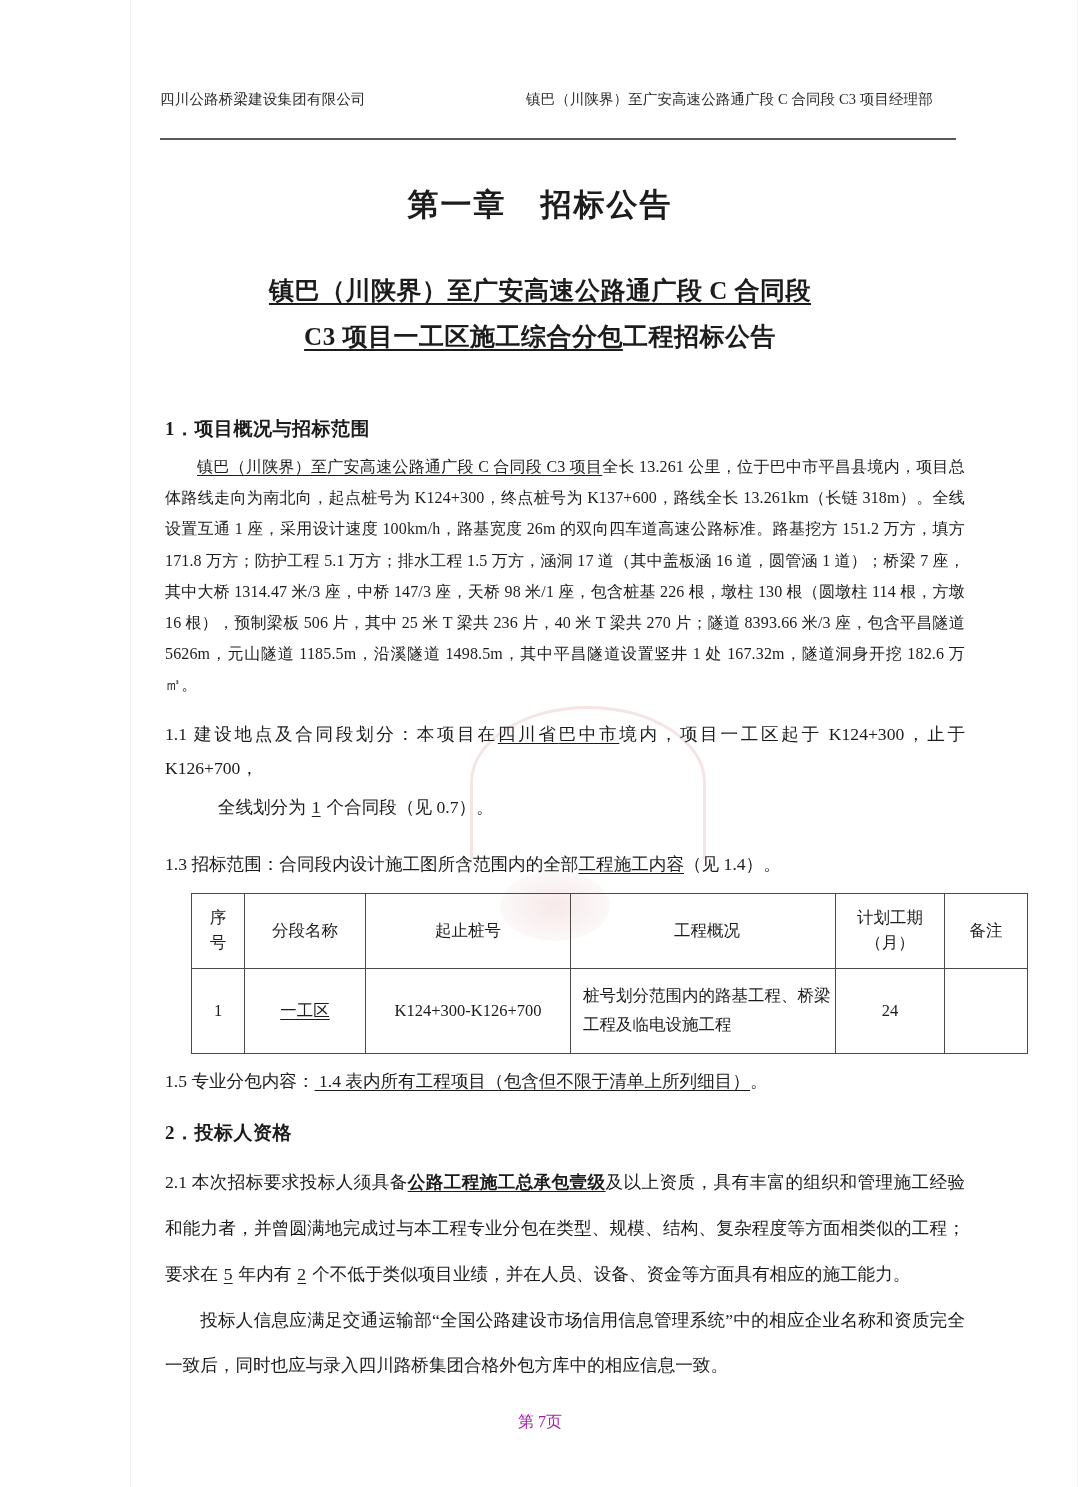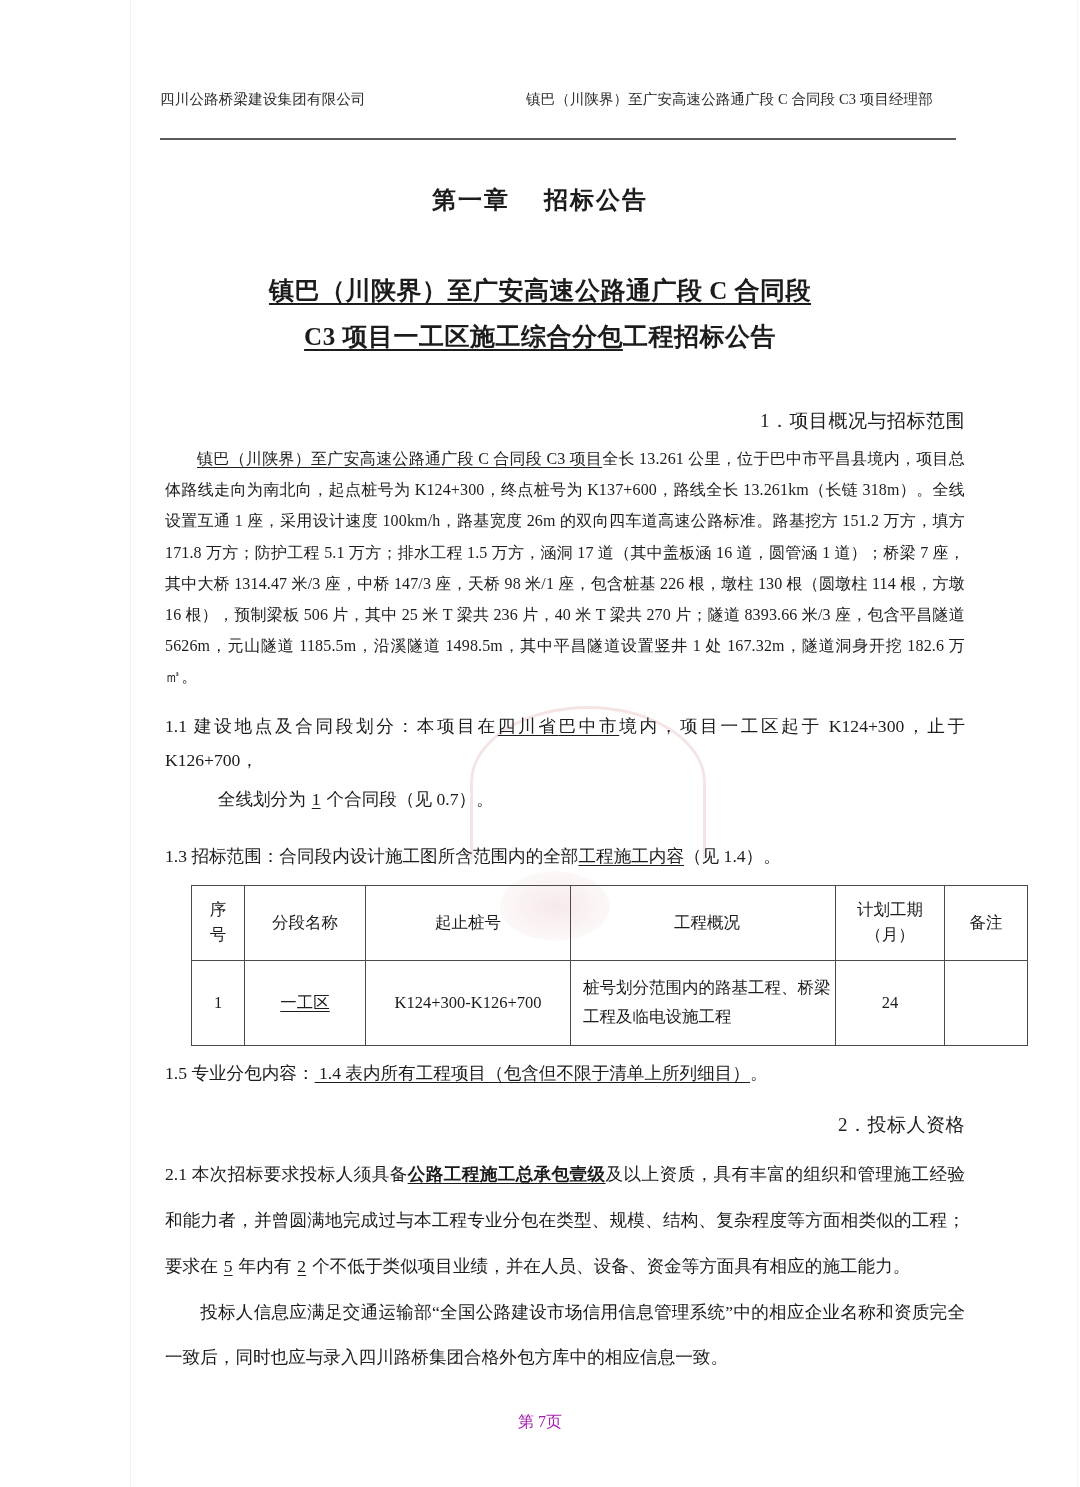--- a/index.html
+++ b/index.html
@@ -68,21 +68,21 @@
     height: 2px;
     background: #5a5a5a;
   }
 
   
   .chapter-title {
     position: absolute;
     left: 0; top: 168px;
     width: 1080px;
     text-align: center;
-    font-size: 24px;
+    font-size: 31px;
     font-weight: bold;
     letter-spacing: 2px;
     font-family: "Liberation Serif", "DejaVu Serif", serif;
   }
   .chapter-title .gap { display: inline-block; width: 34px; }
 
   .doc-title {
     position: absolute;
     left: 0; top: 252px;
     width: 1080px;
@@ -97,24 +97,23 @@
   
   .body-wrap {
     position: absolute;
     left: 165px;
     top: 392px;
     width: 800px;
   }
 
   .sec-heading {
     font-size: 19px;
-    font-weight: normal;
-    margin: 0 0 9px 0;
+    font-weight: bold;
+    margin: 8px 0 9px 0;
     letter-spacing: 0.5px;
-    text-align: right;
   }
   .sec-heading.second {
     margin-top: 22px;
     margin-bottom: 14px;
   }
 
   p.para {
     margin: 0;
     font-size: 16px;
     line-height: 1.95;

